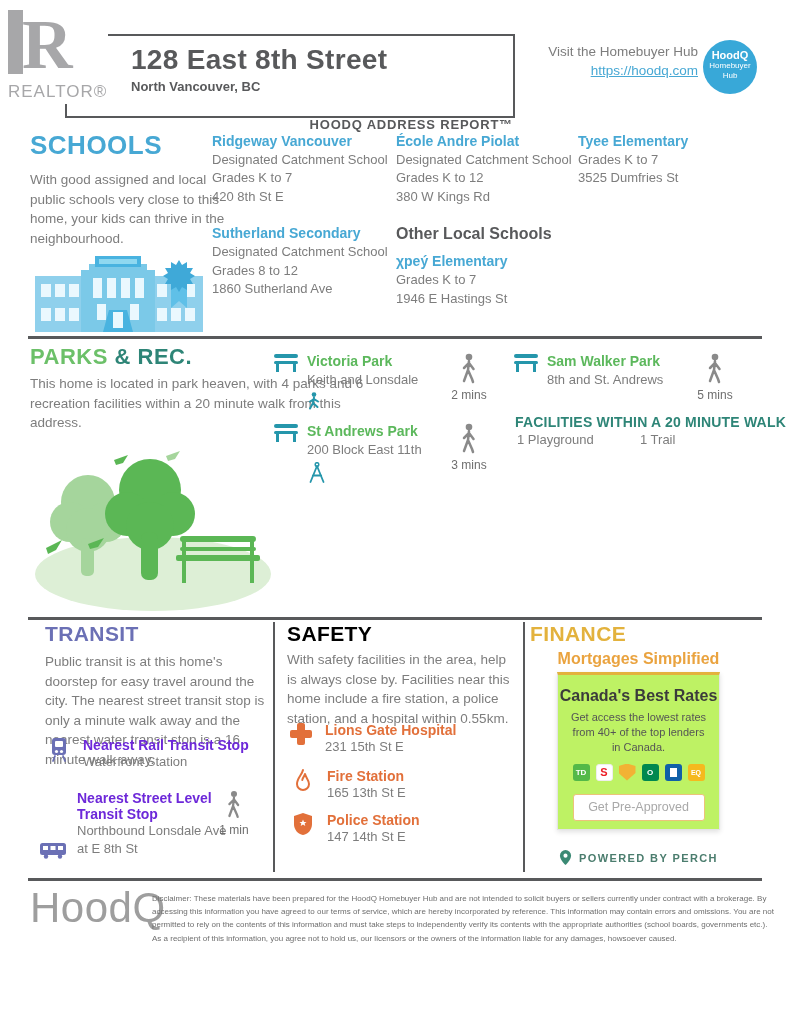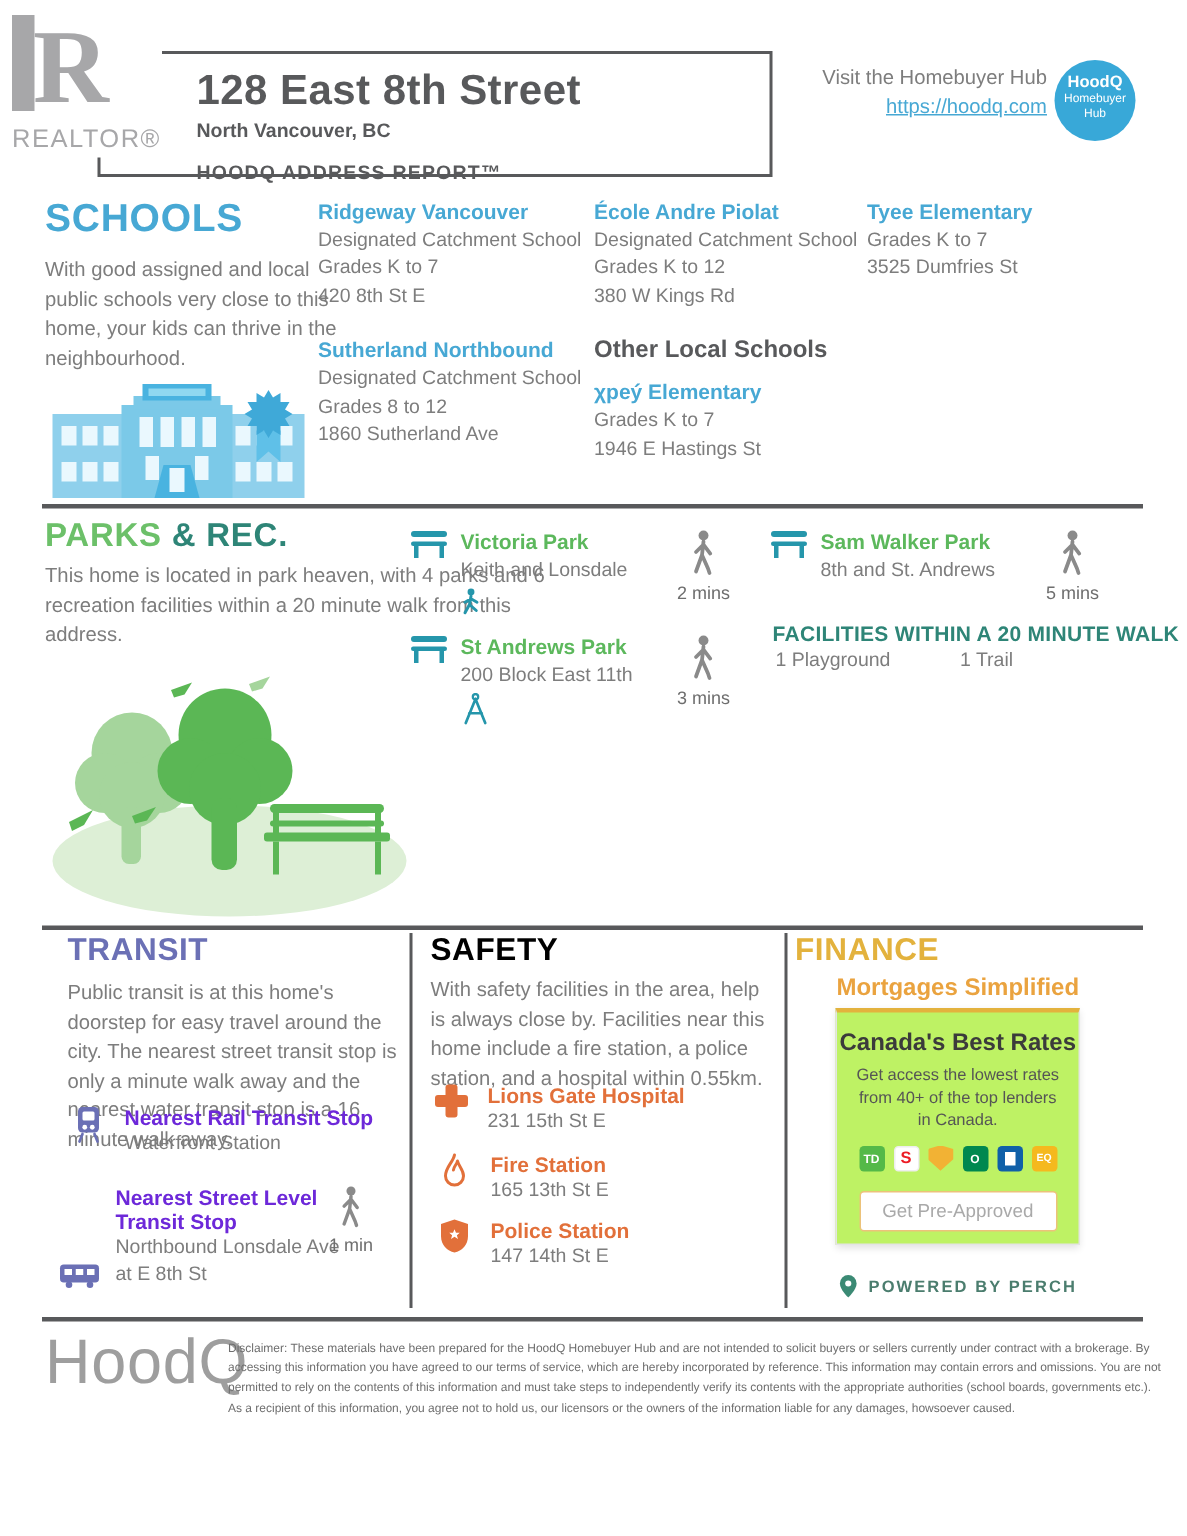--- a/index.html
+++ b/index.html
@@ -6,21 +6,21 @@
   html,body { background:#fff; }
   body { font-family:"Liberation Sans", sans-serif; color:#7d7d7d; }
   .page { position:relative; width:791px; height:1024px; background:#fff; overflow:hidden; margin:0 auto; }
 
   
   .realtor { position:absolute; left:8px; top:8px; width:100px; z-index:5; background:#fff; padding-bottom:2px; }
   .realtor-text { font-size:17px; letter-spacing:1px; color:#a7a7a9; margin-top:2px; }
   .addr-box { position:absolute; left:65px; top:34px; width:450px; height:84px; border:2px solid #58595b; background:#fff; padding:8px 0 0 64px; }
   .addr-title { font-size:28px; font-weight:bold; color:#58595b; letter-spacing:0.3px; }
   .addr-city { font-size:13px; font-weight:bold; color:#58595b; margin-top:3px; }
-  .addr-report { font-size:13px; font-weight:bold; color:#58595b; letter-spacing:0.8px; margin-top:13px; }
+  .addr-report { font-size:13px; font-weight:bold; color:#58595b; letter-spacing:0.8px; margin-top:23px;text-align:right; }
   .visit { position:absolute; left:480px; top:44px; width:218px; text-align:right; }
   .visit-line { font-size:13.5px; color:#7d7d7d; }
   .visit-link { font-size:13.5px; color:#47a8d4; text-decoration:underline; display:inline-block; margin-top:4px; }
   .hub-badge { position:absolute; left:703px; top:40px; width:54px; height:54px; border-radius:50%; background:#38a8d8; color:#fff; text-align:center; padding-top:9px; }
   .hub-badge .b1 { font-size:11px; font-weight:bold; }
   .hub-badge .b2 { font-size:8px; line-height:1.25; }
 
   
   .hline { position:absolute; left:28px; width:734px; height:3px; background:#58595b; }
   .vline { position:absolute; width:2px; background:#58595b; }
@@ -163,21 +163,21 @@
   </div>
 
   <div class="sch-col1">
     <div class="sch-entry">
       <div class="entry-name">Ridgeway Vancouver</div>
       <div class="entry-line">Designated Catchment School</div>
       <div class="entry-line">Grades K to 7</div>
       <div class="entry-line">420 8th St E</div>
     </div>
     <div class="sch-entry">
-      <div class="entry-name">Sutherland Northbound</div>
+      <div class="entry-name">Sutherland Secondary</div>
       <div class="entry-line">Designated Catchment School</div>
       <div class="entry-line">Grades 8 to 12</div>
       <div class="entry-line">1860 Sutherland Ave</div>
     </div>
   </div>
 
   <div class="sch-col2">
     <div class="sch-entry">
       <div class="entry-name">École Andre Piolat</div>
       <div class="entry-line">Designated Catchment School</div>

